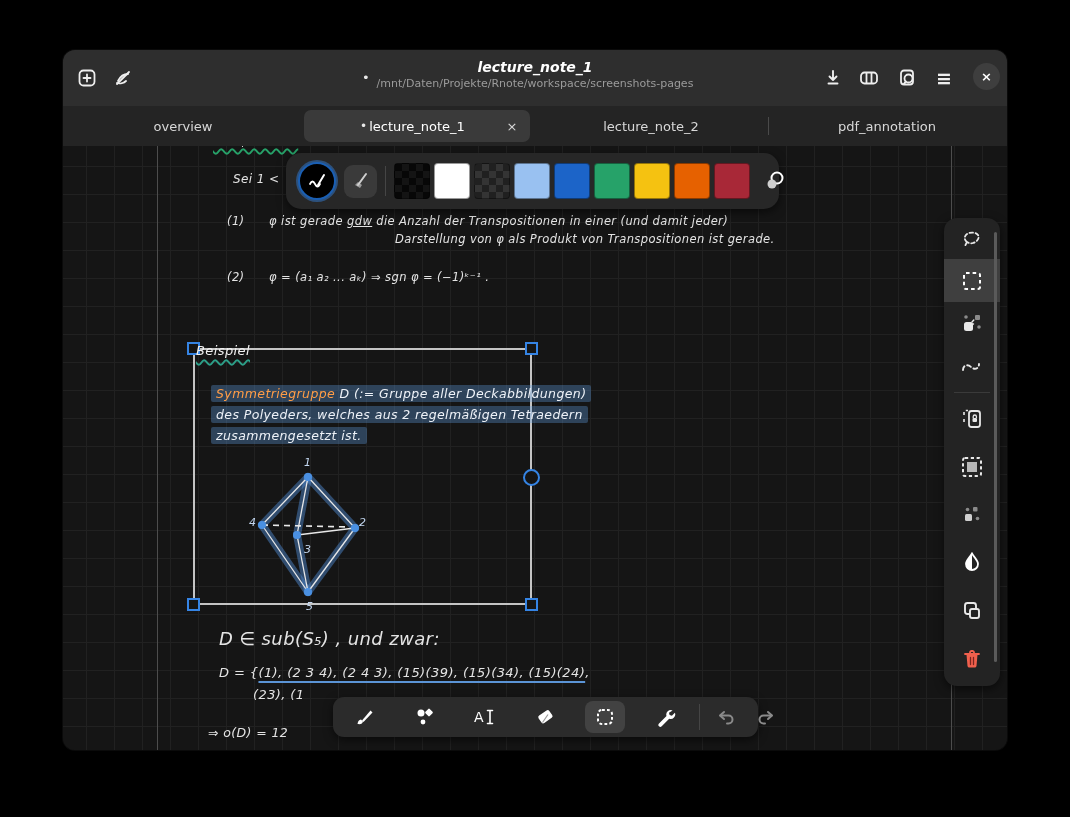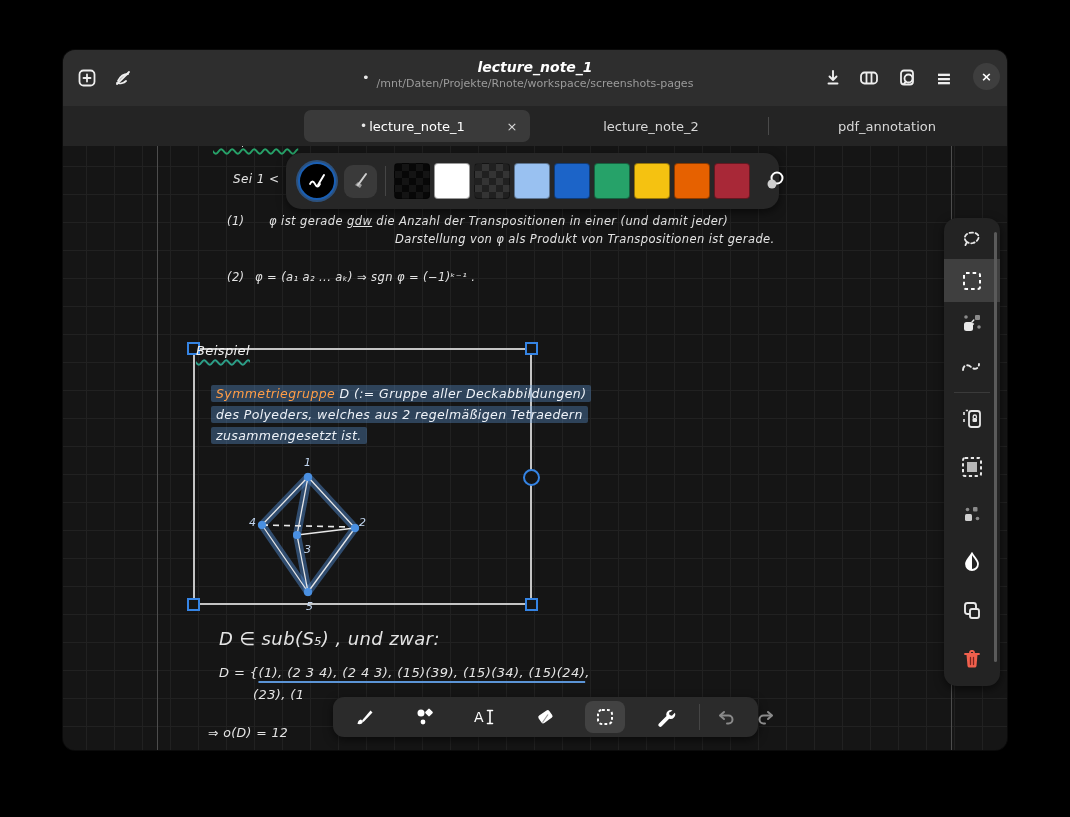--- a/index.html
+++ b/index.html
@@ -159,20 +159,23 @@
       </div>
       <div class="hbtn" style="left:869px; font-size:19px; font-weight:bold;">
         <span>≡</span>
       </div>
       <div class="close-circle">
         <span>×</span>
       </div>
     </div>
 
     <div class="tabbar">
+      <div class="tab-label" style="left:20px; width:200px">
+        <span>overview</span>
+      </div>
       <div class="tab-pill">
         <span class="pill-dot">•</span>
         <span>lecture_note_1</span>
         <span class="pill-close">×</span>
       </div>
       <div class="tab-label" style="left:488px; width:200px">
         <span>lecture_note_2</span>
       </div>
       <div class="tab-divider"></div>
       <div class="tab-label" style="left:724px; width:200px">
@@ -185,21 +188,21 @@
       <div class="page-border" style="left:888px"></div>
 
       <div class="hand wavy-green" style="left:150px; top:-10px; font-size:10px;">Transpositionen</div>
       <div class="hand" style="left:170px; top:26px; font-size:12px;">Sei   1 &lt;</div>
 
       <div class="hand" style="left:164px; top:68px; font-size:11.5px;">(1)</div>
       <div class="hand" style="left:332px; top:86px; font-size:11.5px;">Darstellung von φ als Produkt von Transpositionen ist gerade.</div>
       <div class="hand" style="left:206px; top:68px; font-size:11.5px;"><span>φ ist gerade  </span><span class="u-gdw">gdw</span><span>  die Anzahl der Transpositionen in einer  (und damit jeder)</span></div>
 
       <div class="hand" style="left:164px; top:124px; font-size:11.5px;">(2)</div>
-      <div class="hand" style="left:192px; top:124px; font-size:11.5px;text-align:center;">φ = (a₁ a₂ ... aₖ)  ⇒  sgn φ = (−1)ᵏ⁻¹ .</div>
+      <div class="hand" style="left:206px; top:124px; font-size:11.5px;text-align:center;">φ = (a₁ a₂ ... aₖ)  ⇒  sgn φ = (−1)ᵏ⁻¹ .</div>
 
       <div class="sel-rect"></div>
       <div class="sel-handle" style="left:124px; top:196px;"></div>
       <div class="sel-handle" style="left:462px; top:196px;"></div>
       <div class="sel-handle" style="left:124px; top:452px;"></div>
       <div class="sel-handle" style="left:462px; top:452px;"></div>
       <div class="sel-handle-circle" style="left:460px; top:323px;"></div>
 
       <div class="hand wavy-teal" style="left:133px; top:197px; font-size:13px; color:#f0f0f0;">Beispiel</div>
 

